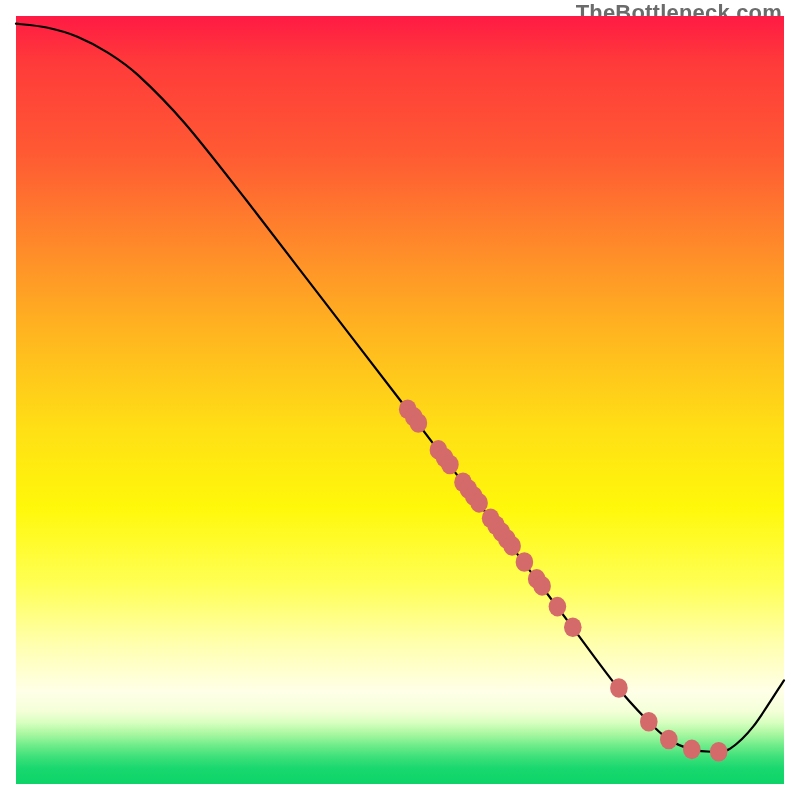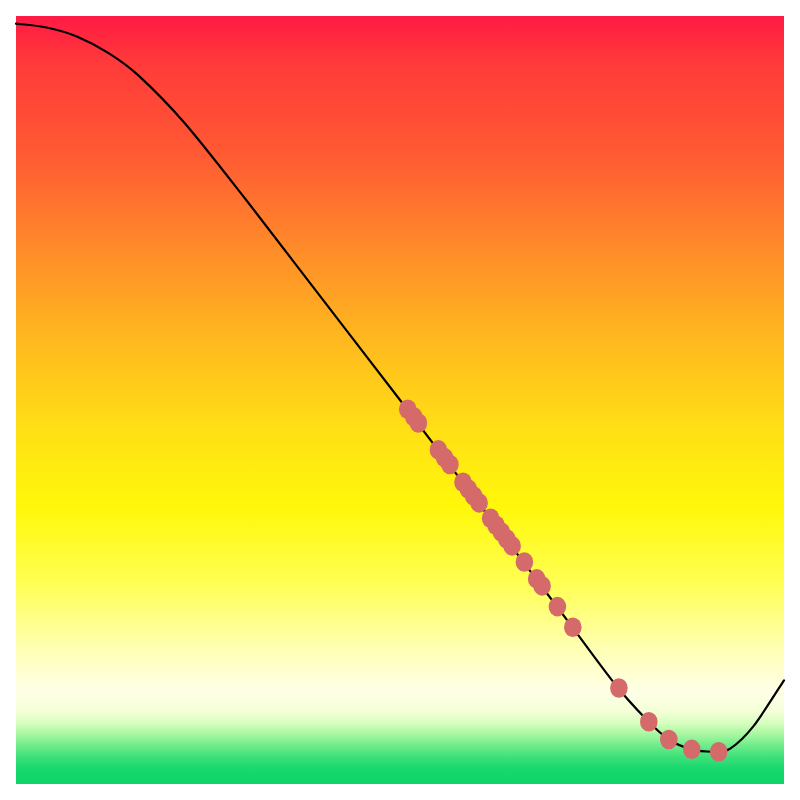--- a/index.html
+++ b/index.html
@@ -71,20 +71,21 @@
   }
   .dot {
     fill: #d46a6a;
     stroke: none;
   }
 </style>
 </head>
 <body>
 
 <div class="chart-container">
+  <div class="watermark">TheBottleneck.com</div>
 
   <div class="plot-area">
     <svg class="overlay" viewBox="0 0 768 768" preserveAspectRatio="none">
       <path id="curve-path" class="curve" d="M 0.0 7.7 C 5.1 8.3, 20.5 9.3, 30.7 11.5 C 41.0 13.7, 51.2 16.5, 61.4 20.7 C 71.7 25.0, 81.9 30.3, 92.2 36.9 C 102.4 43.4, 110.1 48.1, 122.9 59.9 C 135.7 71.7, 151.0 86.8, 169.0 107.5 C 186.9 128.3, 207.4 154.9, 230.4 184.3 C 253.4 213.8, 281.6 250.9, 307.2 284.2 C 332.8 317.4, 361.0 353.9, 384.0 384.0 C 407.0 414.1, 425.0 437.8, 445.4 464.6 C 465.9 491.5, 489.0 521.6, 506.9 545.3 C 524.8 569.0, 537.6 586.2, 553.0 606.7 C 568.3 627.2, 586.2 652.2, 599.0 668.2 C 611.8 684.2, 620.8 693.5, 629.8 702.7 C 638.7 711.9, 645.1 718.3, 652.8 723.5 C 660.5 728.6, 668.2 731.4, 675.8 733.4 C 683.5 735.5, 692.5 735.9, 698.9 735.7 C 705.3 735.6, 707.8 736.9, 714.2 732.7 C 720.6 728.4, 728.3 721.8, 737.3 710.4 C 746.2 699.0, 762.9 672.0, 768.0 664.3"></path>
       <g id="dots-group">
           <ellipse cx="391.7" cy="393.2" rx="8.8" ry="9.8" class="dot"></ellipse>
           <ellipse cx="397.8" cy="400.9" rx="8.8" ry="9.8" class="dot"></ellipse>
           <ellipse cx="402.4" cy="407.0" rx="8.8" ry="9.8" class="dot"></ellipse>
           <ellipse cx="422.4" cy="433.9" rx="8.8" ry="9.8" class="dot"></ellipse>
           <ellipse cx="428.5" cy="441.6" rx="8.8" ry="9.8" class="dot"></ellipse>

